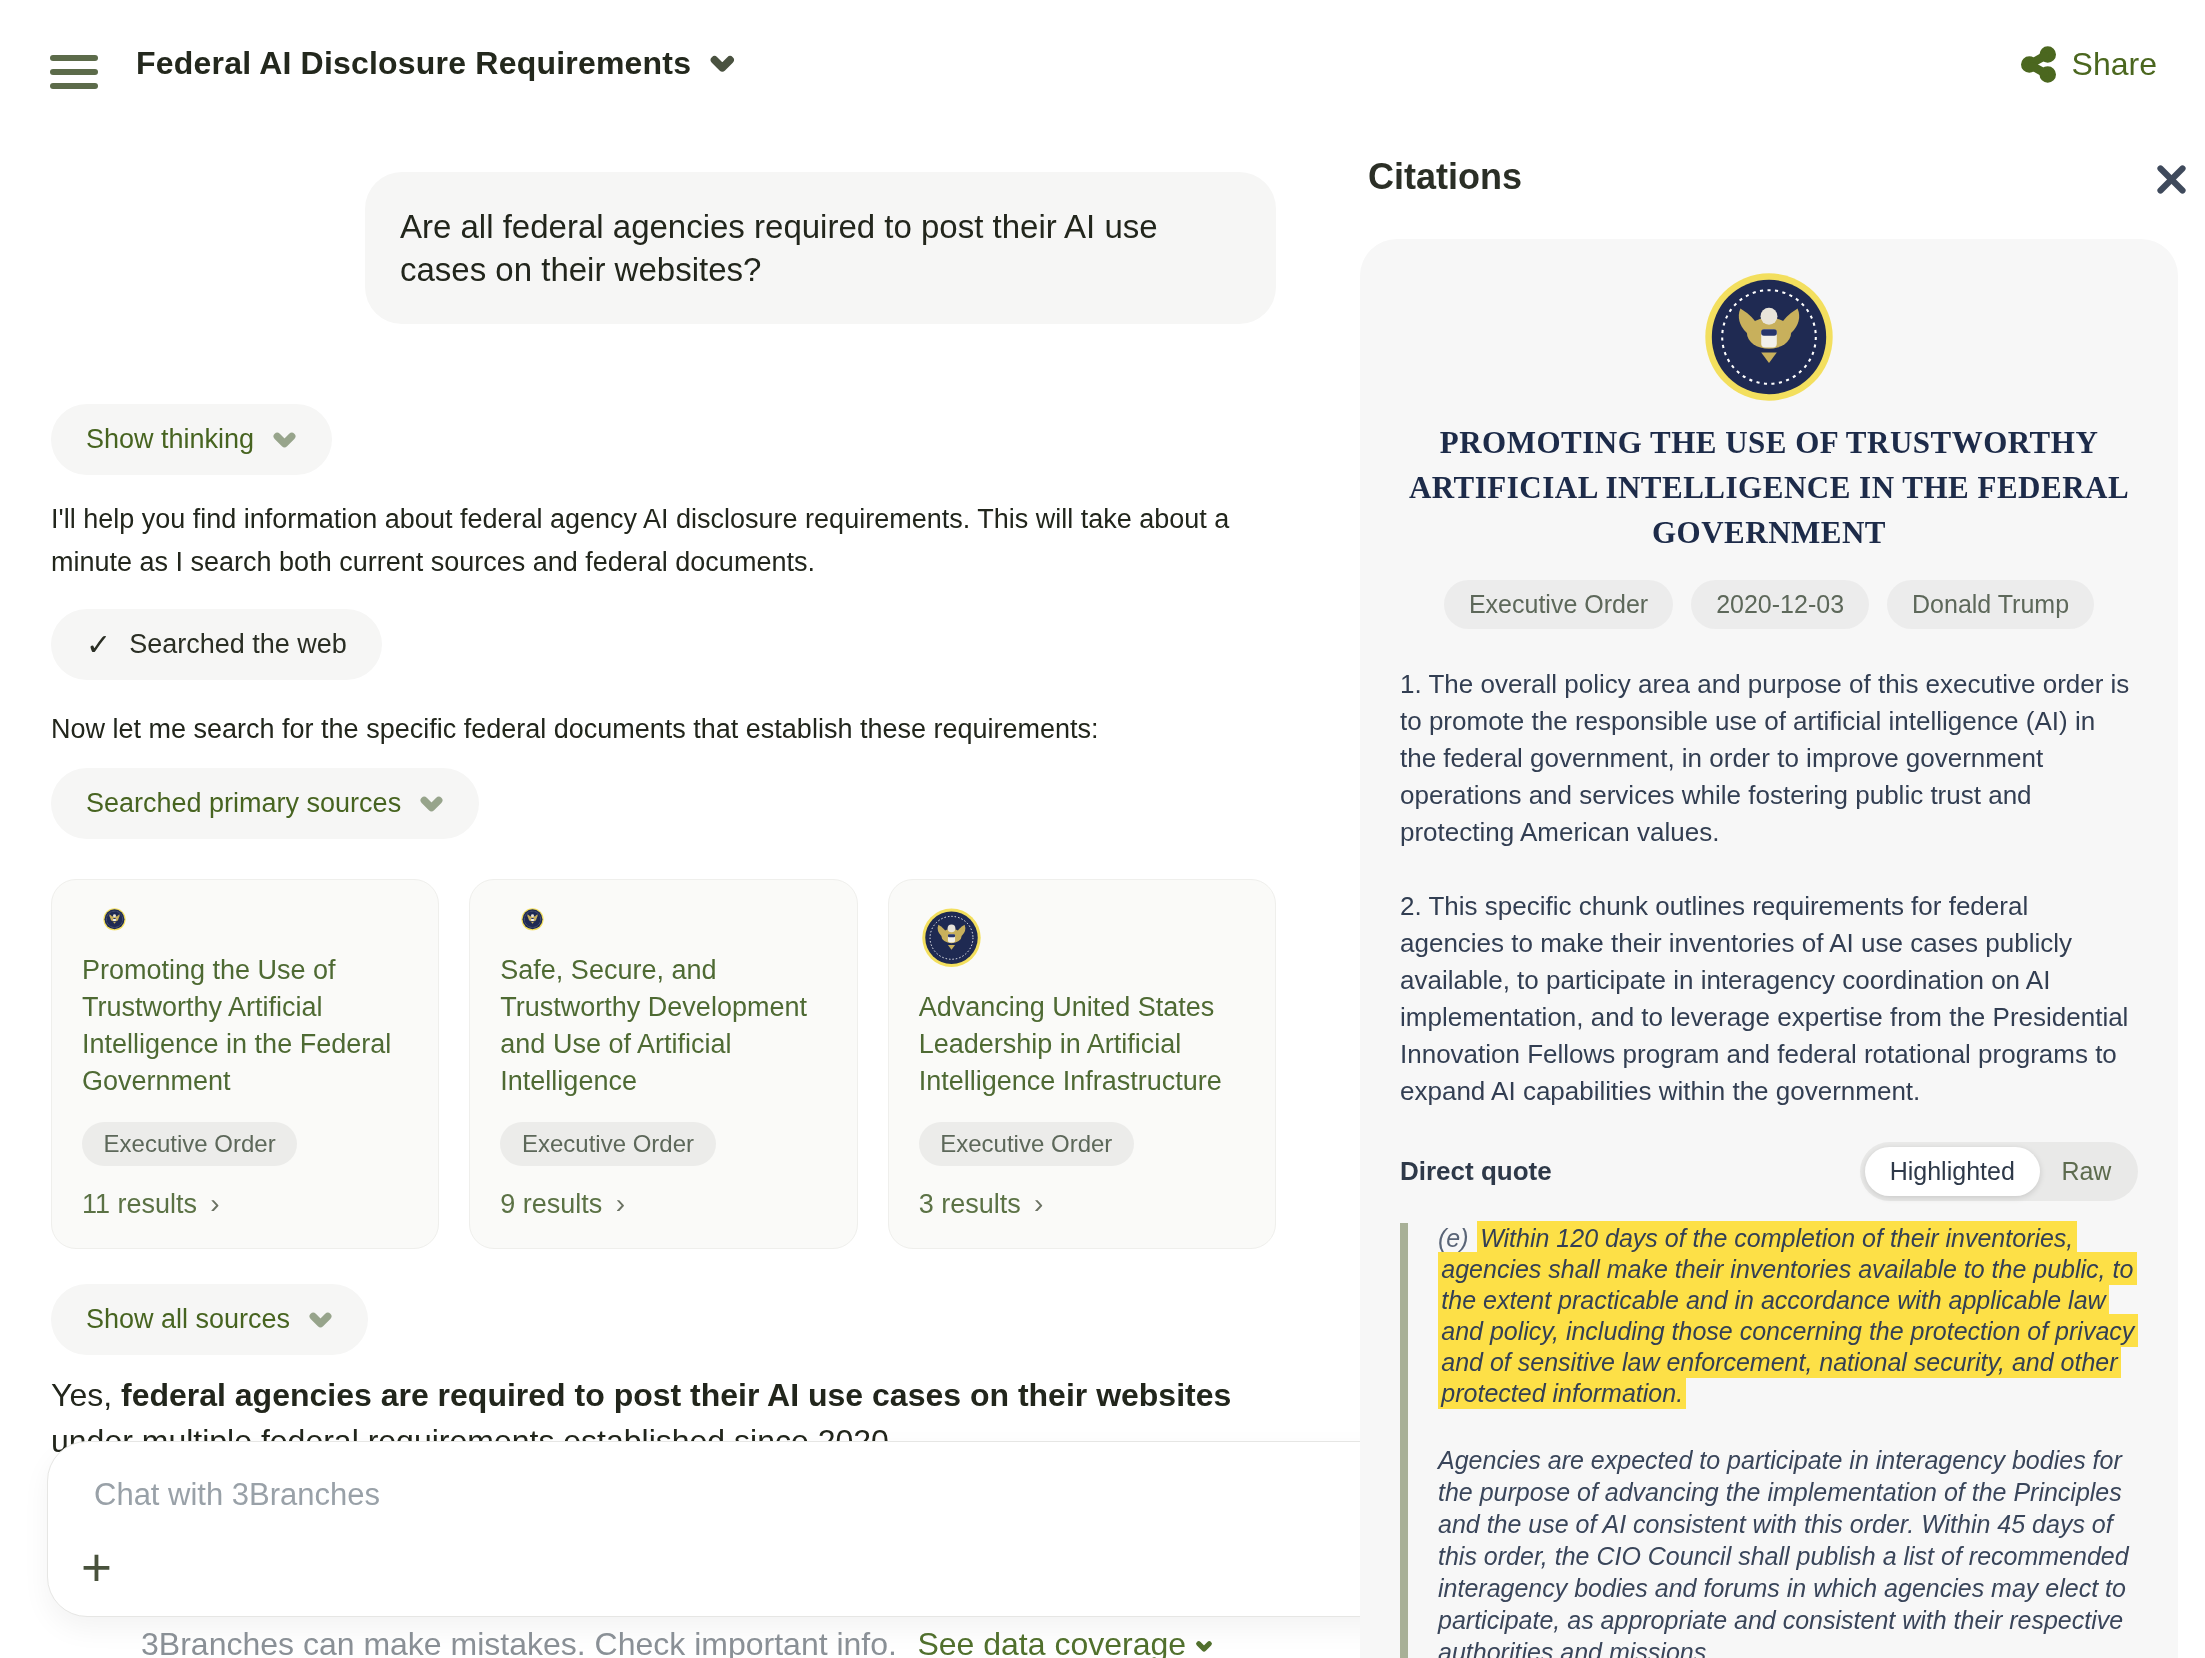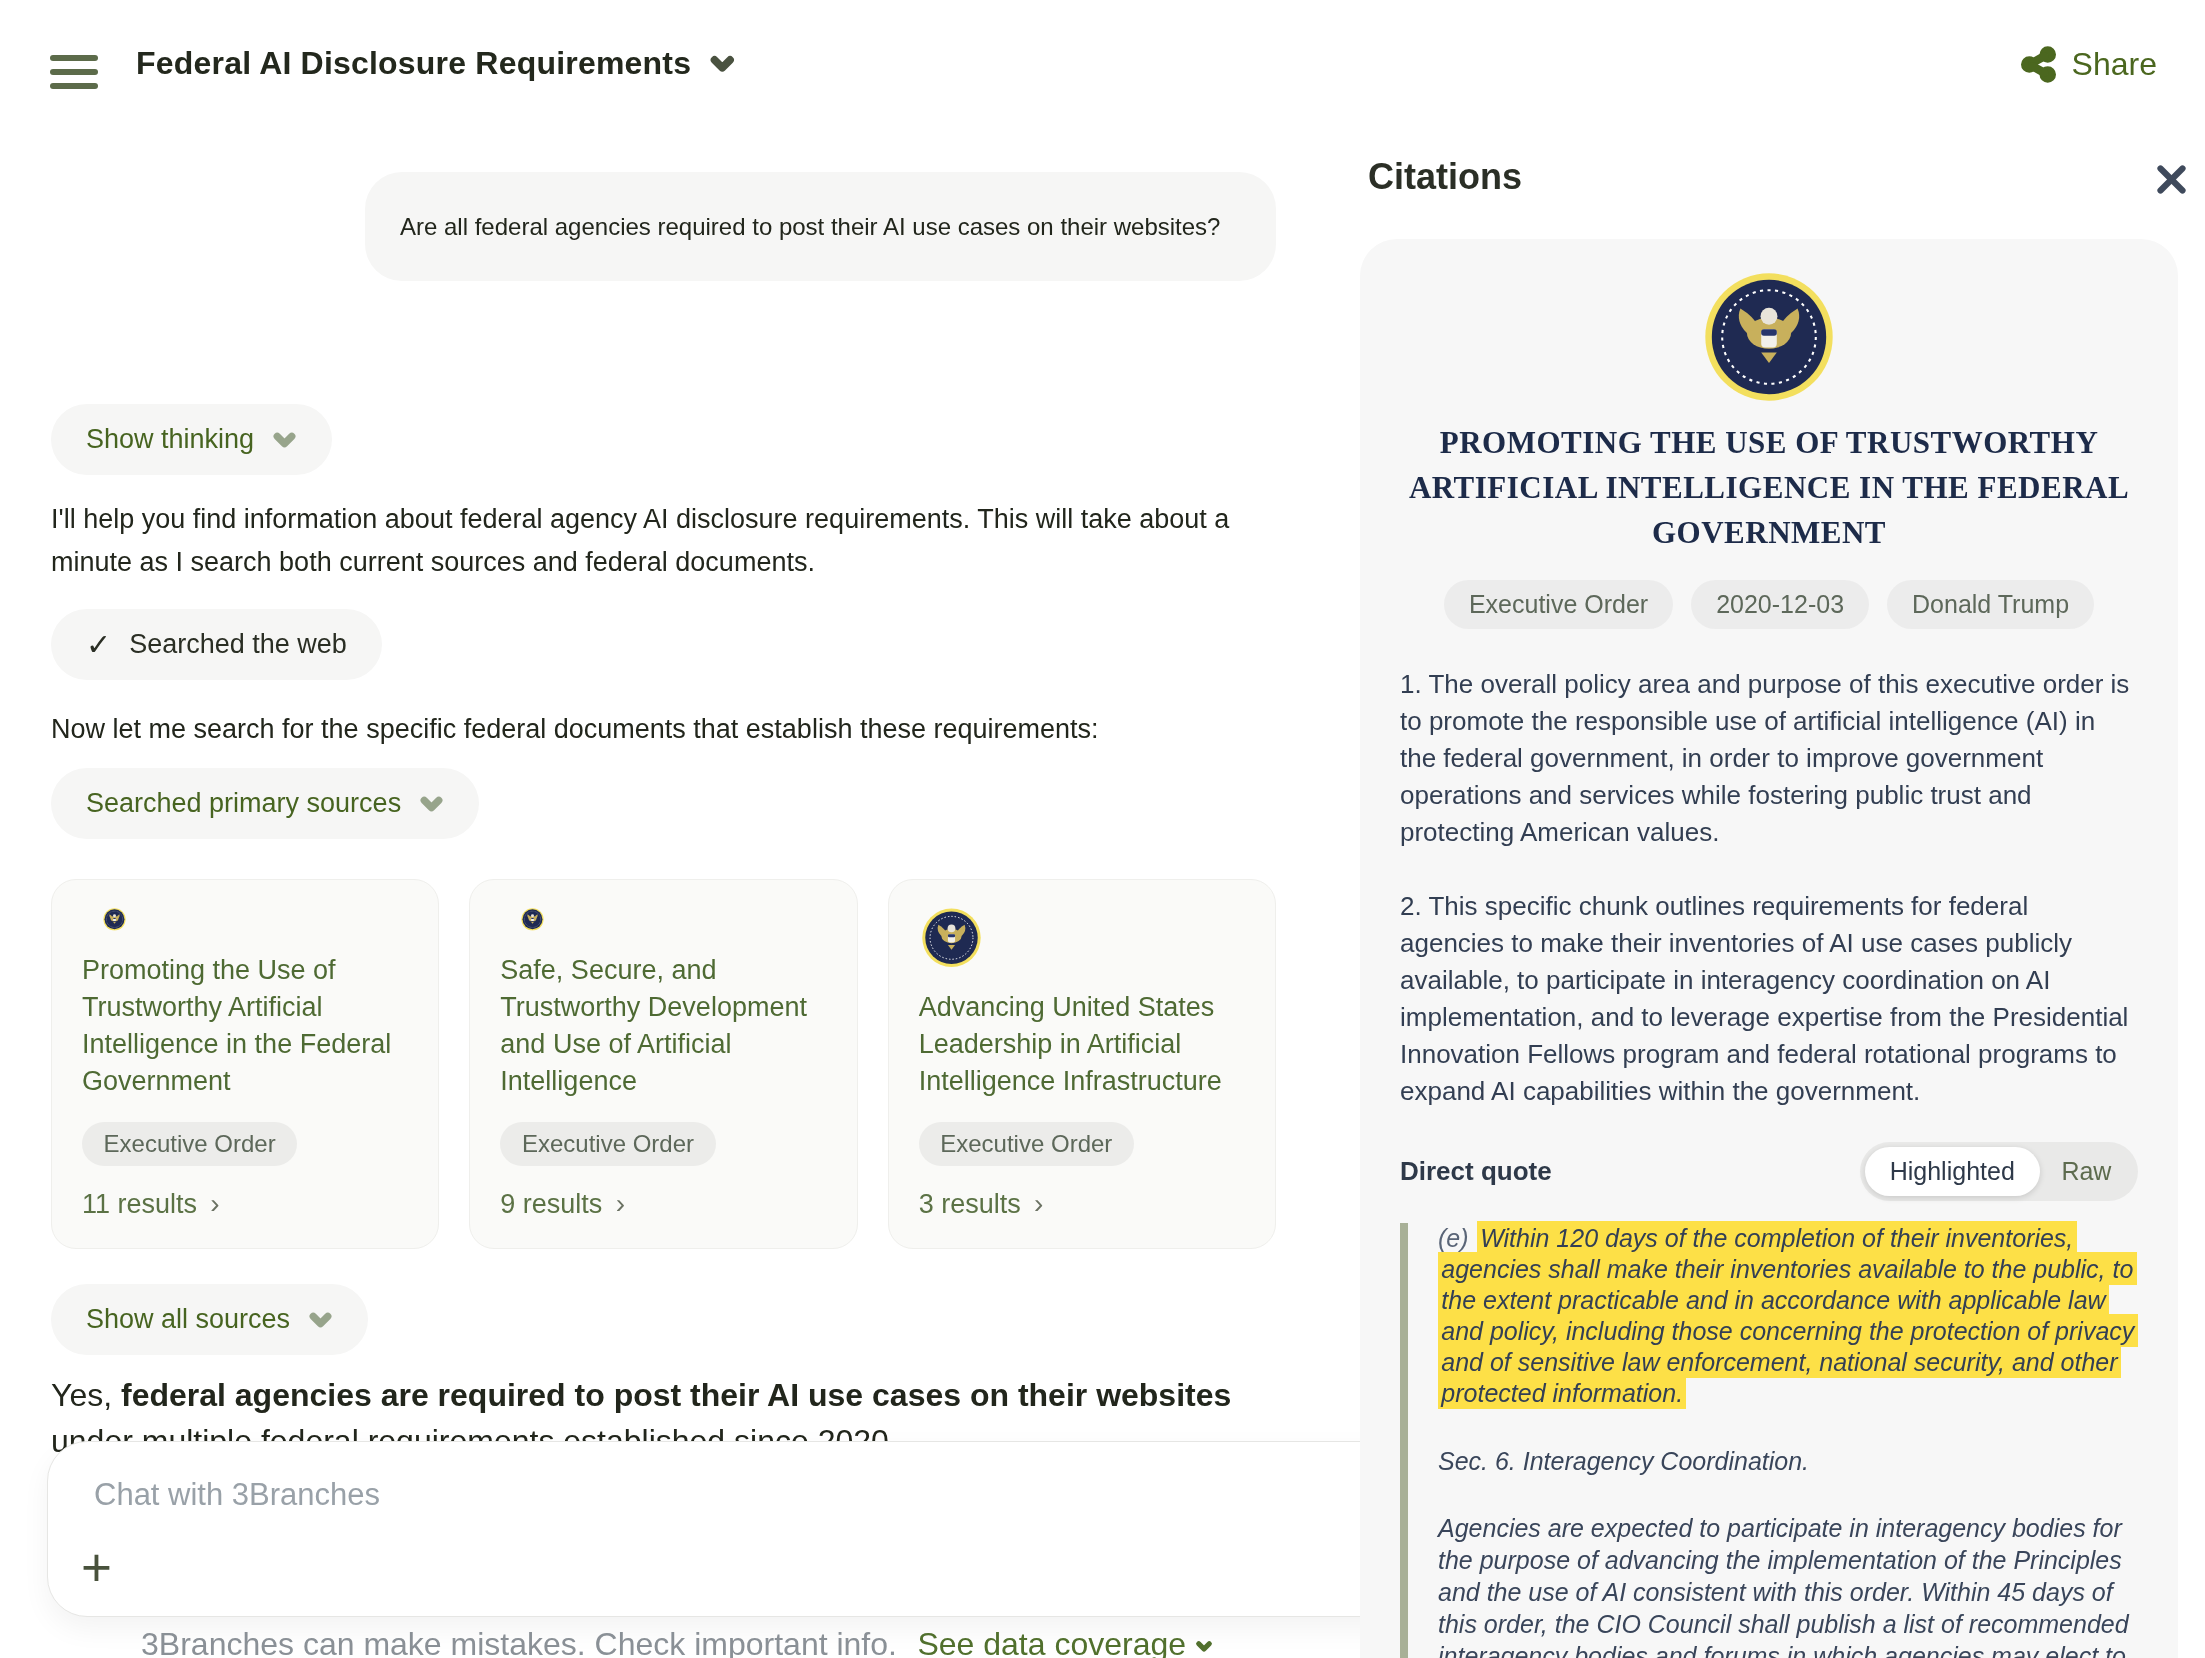--- a/index.html
+++ b/index.html
@@ -12,21 +12,21 @@
   .hamburger{position:absolute;left:50px;top:55px;width:48px;height:37px;cursor:pointer;}
   .hamburger span{display:block;height:5.8px;border-radius:3.3px;background:#5c6b4a;margin-bottom:8.3px;}
   .app-title-row{position:absolute;left:136px;top:45px;display:flex;align-items:center;gap:18px;}
   .app-title{font-size:32px;font-weight:600;color:#23281d;letter-spacing:0.2px;}
   .chev{stroke:#4a5240;stroke-width:7;fill:none;stroke-linecap:round;stroke-linejoin:round;}
   .chev-light{stroke:#97a48b;}
   .share-btn{position:absolute;right:48px;top:46px;display:flex;align-items:center;gap:15px;
     color:#4b671f;font-size:32px;cursor:pointer;}
   
   .bubble{position:absolute;left:365px;top:172px;width:911px;box-sizing:border-box;
-    background:#f6f6f5;border-radius:37px;padding:33px 35px;font-size:24px;line-height:43px;color:#22261c;}
+    background:#f6f6f5;border-radius:37px;padding:33px 35px;font-size:33px;line-height:43px;color:#22261c;}
   .pill{position:absolute;height:71px;display:inline-flex;align-items:center;gap:18px;
     background:#f6f6f5;border-radius:36px;padding:0 35px;font-size:27px;cursor:pointer;white-space:nowrap;}
   .pill.green{color:#476420;}
   .pill.dark{color:#2a2e24;}
   .pill .ck{font-size:30px;color:#2a2e24;}
   .para{position:absolute;left:51px;width:1227px;font-size:27px;line-height:43px;color:#22261c;}
   .cards{position:absolute;left:51px;top:879px;width:1225px;height:370px;display:flex;gap:30px;}
   .card{flex:1;box-sizing:border-box;background:#fafaf8;border:0.8px solid #efefec;border-radius:25px;
     padding:28px 30px;display:flex;flex-direction:column;cursor:pointer;}
   .card .seal{width:65px;height:65px;margin-bottom:21.6px;}
@@ -249,17 +249,16 @@
     <span class="toggle">
       <span class="on">Highlighted</span>
       <span class="off">Raw</span>
     </span>
   </div>
 
   <div class="quote">
     <div class="q1">
       <span class="epfx">(e)</span><mark>Within 120 days of the completion of their inventories, agencies shall make their inventories available to the public, to the extent practicable and in accordance with applicable law and policy, including those concerning the protection of privacy and of sensitive law enforcement, national security, and other protected information.</mark>
     </div>
-    <div class="qsec">Sec. 6. Interagency Coordination.</div>
     <div class="qbody">Agencies are expected to participate in interagency bodies for the purpose of advancing the implementation of the Principles and the use of AI consistent with this order. Within 45 days of this order, the CIO Council shall publish a list of recommended interagency bodies and forums in which agencies may elect to participate, as appropriate and consistent with their respective authorities and missions.</div>
   </div>
 </div>
 
 
 </body></html>

